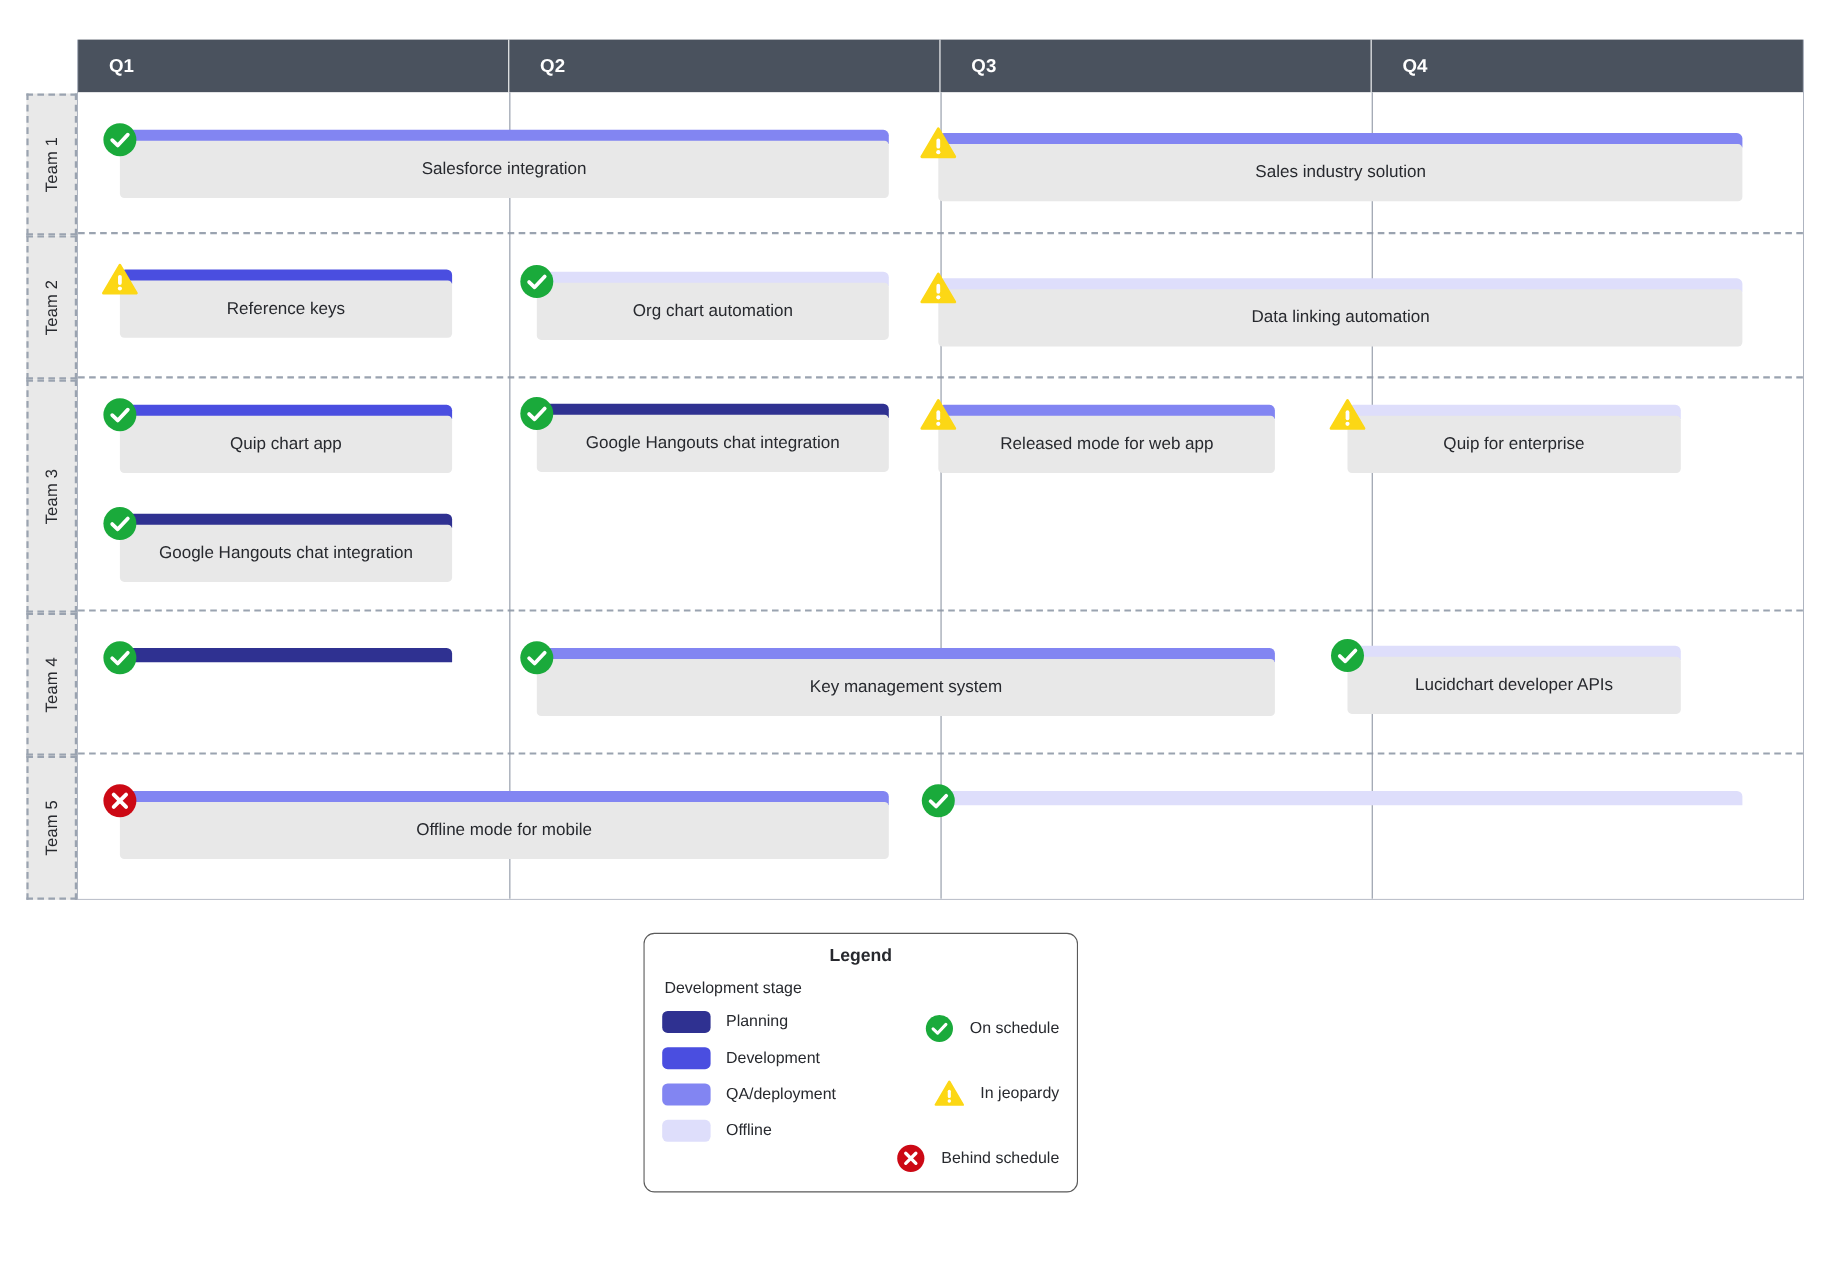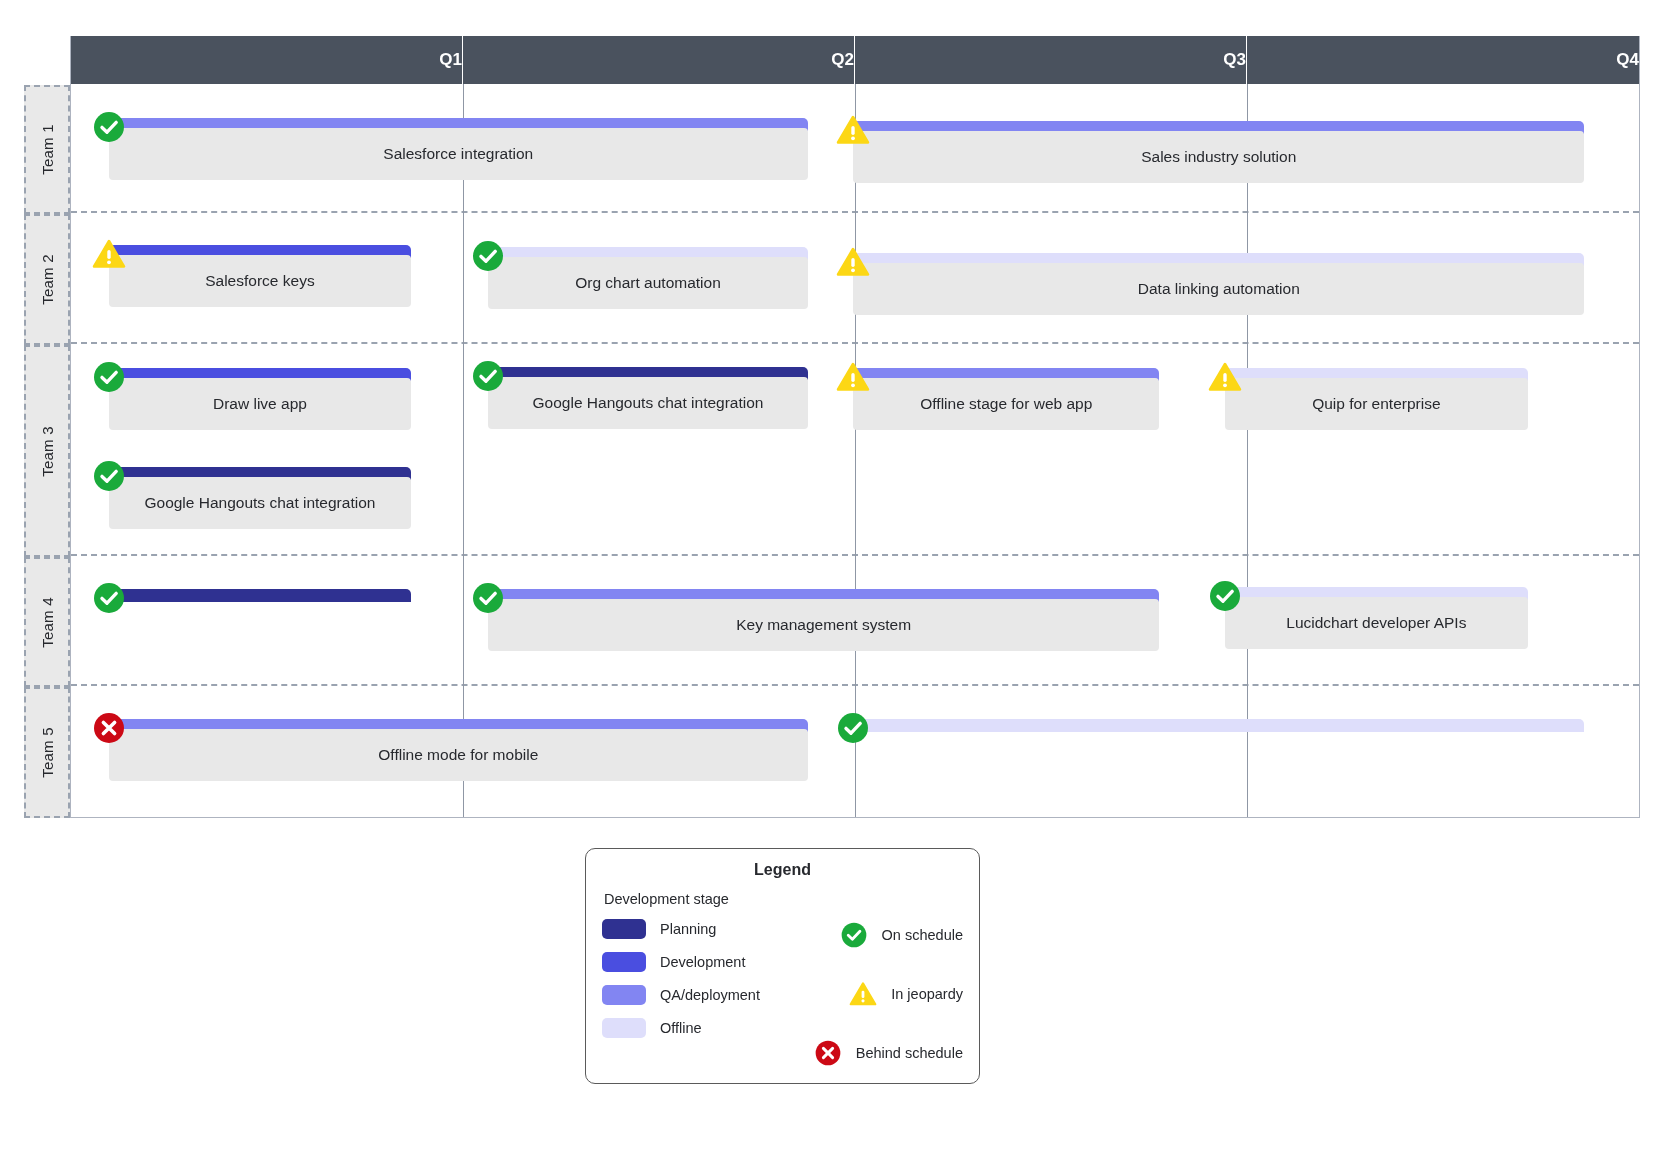--- a/index.html
+++ b/index.html
@@ -69,26 +69,27 @@
 
   .head-row {
     display: flex;
     background: #4a525e;
     height: 48px;
   }
   .head-cell {
     flex: 1 1 25%;
     display: flex;
     align-items: center;
-    justify-content: flex-end;
+    justify-content: flex-start;
     color: #ffffff;
     font-size: 17px;
     font-weight: bold;
     border-right: 1px solid #ffffff;
     box-sizing: border-box;
+    margin-left: 28px;
   }
   .head-cell:last-child { border-right: none; }
 
   .body-rows {
     position: relative;
     background: #ffffff;
   }
 
   
   .vline {
@@ -269,21 +270,21 @@
                   <rect x="15.3" y="13" width="3.4" height="9" rx="1.7" fill="#ffffff"></rect>
                   <circle cx="17" cy="25.3" r="1.9" fill="#ffffff"></circle>
                 </svg>
             </div>
           </div>
         </div>
 
         <div class="swim-row" style="height:131px">
           <div class="task" style="left:2.4%; width:19.3%; top:32px">
             <div class="task-stage" style="background:#4a4ee0"></div>
-            <div class="task-body">Salesforce keys</div>
+            <div class="task-body">Reference keys</div>
             <div class="badge">
               <svg viewBox="0 0 34 34">
                   <path d="M17 4 L32 29.5 L2 29.5 Z" fill="#fcd715" stroke="#fcd715" stroke-width="2.5" stroke-linejoin="round"></path>
                   <rect x="15.3" y="13" width="3.4" height="9" rx="1.7" fill="#ffffff"></rect>
                   <circle cx="17" cy="25.3" r="1.9" fill="#ffffff"></circle>
                 </svg>
             </div>
           </div>
           <div class="task" style="left:26.6%; width:20.4%; top:34px">
             <div class="task-stage" style="background:#dedefb"></div>
@@ -304,41 +305,41 @@
                   <rect x="15.3" y="13" width="3.4" height="9" rx="1.7" fill="#ffffff"></rect>
                   <circle cx="17" cy="25.3" r="1.9" fill="#ffffff"></circle>
                 </svg>
             </div>
           </div>
         </div>
 
         <div class="swim-row" style="height:212px">
           <div class="task" style="left:2.4%; width:19.3%; top:24px">
             <div class="task-stage" style="background:#4a4ee0"></div>
-            <div class="task-body">Draw live app</div>
+            <div class="task-body">Quip chart app</div>
             <div class="badge">
               <svg viewBox="0 0 34 34">
                   <circle cx="17" cy="17" r="15" fill="#1aaa3b"></circle>
                   <path d="M10 17.4 L15 22.2 L24.2 12.4" stroke="#ffffff" stroke-width="3.4" fill="none" stroke-linecap="round" stroke-linejoin="round"></path>
                 </svg>
             </div>
           </div>
           <div class="task" style="left:26.6%; width:20.4%; top:23px">
             <div class="task-stage" style="background:#2f3191"></div>
             <div class="task-body">Google Hangouts chat integration</div>
             <div class="badge">
               <svg viewBox="0 0 34 34">
                   <circle cx="17" cy="17" r="15" fill="#1aaa3b"></circle>
                   <path d="M10 17.4 L15 22.2 L24.2 12.4" stroke="#ffffff" stroke-width="3.4" fill="none" stroke-linecap="round" stroke-linejoin="round"></path>
                 </svg>
             </div>
           </div>
           <div class="task" style="left:49.9%; width:19.5%; top:24px">
             <div class="task-stage" style="background:#8285f2"></div>
-            <div class="task-body">Offline stage for web app</div>
+            <div class="task-body">Released mode for web app</div>
             <div class="badge">
               <svg viewBox="0 0 34 34">
                   <path d="M17 4 L32 29.5 L2 29.5 Z" fill="#fcd715" stroke="#fcd715" stroke-width="2.5" stroke-linejoin="round"></path>
                   <rect x="15.3" y="13" width="3.4" height="9" rx="1.7" fill="#ffffff"></rect>
                   <circle cx="17" cy="25.3" r="1.9" fill="#ffffff"></circle>
                 </svg>
             </div>
           </div>
           <div class="task" style="left:73.6%; width:19.3%; top:24px">
             <div class="task-stage" style="background:#dedefb"></div>

